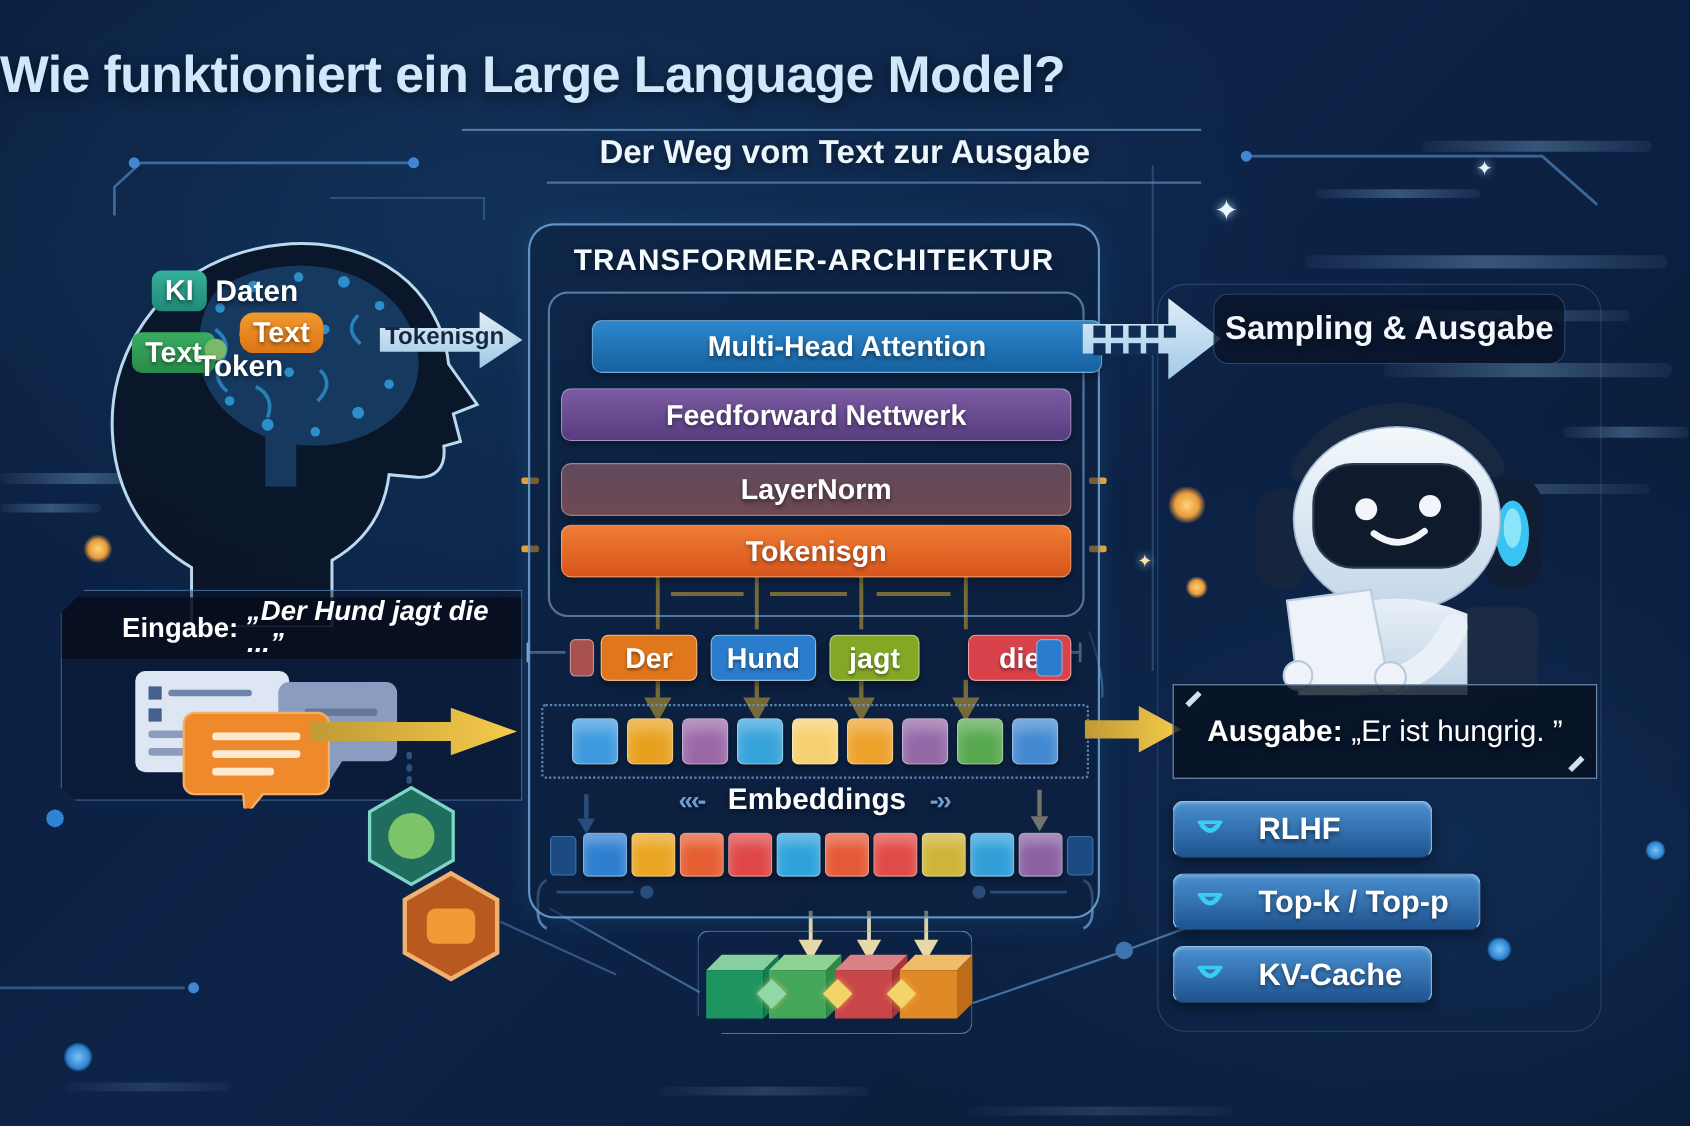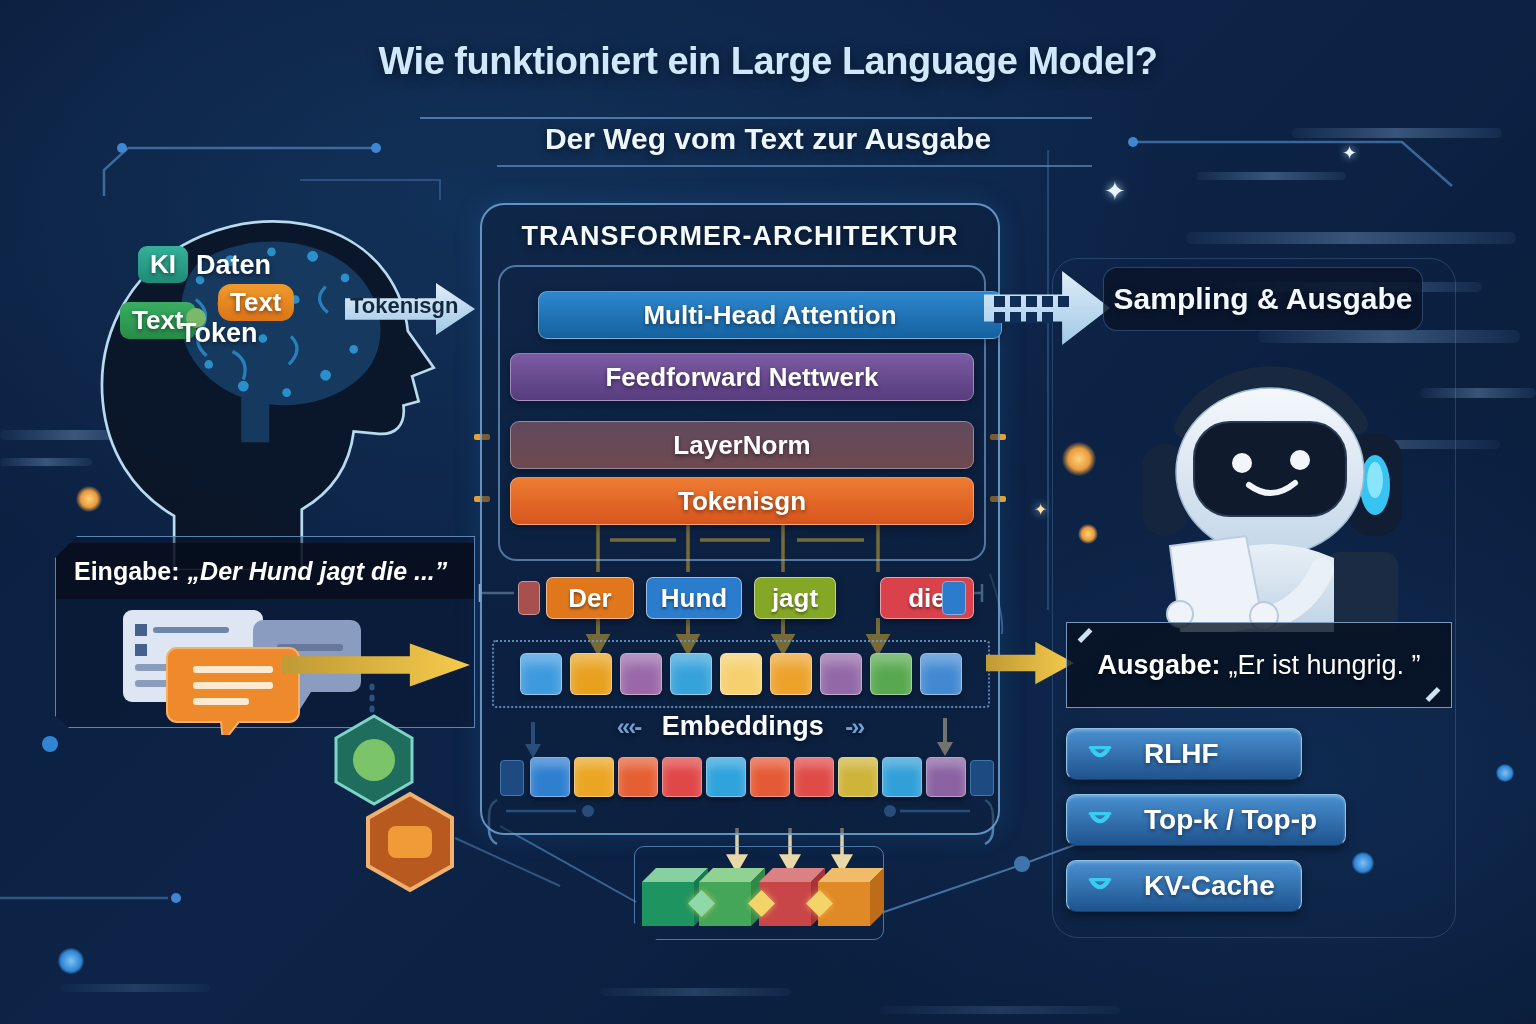--- a/index.html
+++ b/index.html
@@ -12,22 +12,22 @@
     color:#eaf4fc;}
   .abs{position:absolute;}
   
   .streak{position:absolute;border-radius:6px;background:linear-gradient(90deg,rgba(120,170,220,.05),rgba(150,195,235,.32),rgba(120,170,220,.08));}
   .dot{position:absolute;border-radius:50%;}
   .sparkle{position:absolute;color:#eaf6ff;text-shadow:0 0 8px #bfe4ff;}
   .glow-orange{background:radial-gradient(circle,#ffd27a 0%,#e89b3c 45%,rgba(232,155,60,0) 72%);}
   .glow-blue{background:radial-gradient(circle,#7cc3f2 0%,#2f84d4 55%,rgba(47,132,212,0) 75%);}
   .frame-right{position:absolute;border:1.5px solid rgba(130,180,230,.22);border-radius:26px;}
   
-  .title{position:absolute;top:40px;left:0;width:100%;text-align:center;
-    font-size:38px;font-weight:bold;letter-spacing:-.5px;color:#cfe9fb;
+  .title{position:absolute;top:40px;left:0;width:100%;
+    font-size:47px;font-weight:bold;letter-spacing:-.5px;color:#cfe9fb;
     text-shadow:0 3px 12px rgba(0,0,0,.55);}
   .subtitle{position:absolute;top:122px;left:0;width:100%;text-align:center;
     font-size:30px;font-weight:bold;color:#edf6fd;text-shadow:0 2px 8px rgba(0,0,0,.5);}
   
   .head-wrap{left:70px;top:200px;width:390px;height:370px;}
   .brain-tag{position:absolute;font-weight:bold;color:#fff;text-shadow:0 2px 4px rgba(0,0,0,.5);}
   .badge{padding:3px 12px;border-radius:9px;}
   
   .arrow-blue{position:absolute;background:linear-gradient(180deg,#e2eff8,#9dc7e7);
     clip-path:polygon(0 30%,70% 30%,70% 2%,100% 50%,70% 98%,70% 70%,0 70%);}
@@ -69,21 +69,21 @@
   .cubes-frame{left:634px;top:846px;width:250px;height:94px;border:1.5px solid rgba(110,165,220,.65);
     border-radius:10px;clip-path:polygon(0 0,100% 0,100% 100%,9% 100%,0 82%);}
   .cube{position:absolute;width:70px;height:62px;}
   .diamond{position:absolute;width:19px;height:19px;background:#f2d468;transform:rotate(45deg);
     box-shadow:0 0 6px rgba(242,212,104,.7);}
   
   .input-panel{left:55px;top:536px;width:420px;height:192px;border:1.5px solid rgba(110,160,215,.8);
     background:rgba(9,21,42,.45);
     clip-path:polygon(0 22px,22px 0,100% 0,100% 100%,14px 100%,0 calc(100% - 12px));}
   .input-head{position:absolute;left:0;top:6px;width:100%;height:56px;background:rgba(6,13,27,.8);
-    display:flex;align-items:center;padding-left:18px;font-size:25px;color:#fff;}
+    display:flex;align-items:center;padding-left:55px;font-size:25px;color:#fff;}
   .input-head b{margin-right:8px;}
   .input-head i{font-style:italic;font-weight:bold;}
   
   .sampling-head{left:1103px;top:267px;width:320px;height:64px;background:rgba(9,20,40,.82);
     border:1px solid rgba(90,140,195,.4);border-radius:14px;display:flex;align-items:center;
     justify-content:center;font-size:30px;font-weight:bold;color:#f2f8fd;text-shadow:0 2px 6px rgba(0,0,0,.5);}
   .out-box{left:1066px;top:622px;width:386px;height:86px;background:rgba(7,15,31,.78);
     border:1.5px solid rgba(150,185,225,.8);display:flex;align-items:center;justify-content:center;
     font-size:27px;color:#fff;text-shadow:0 2px 4px rgba(0,0,0,.6);}
   .out-box b{margin-right:8px;}

